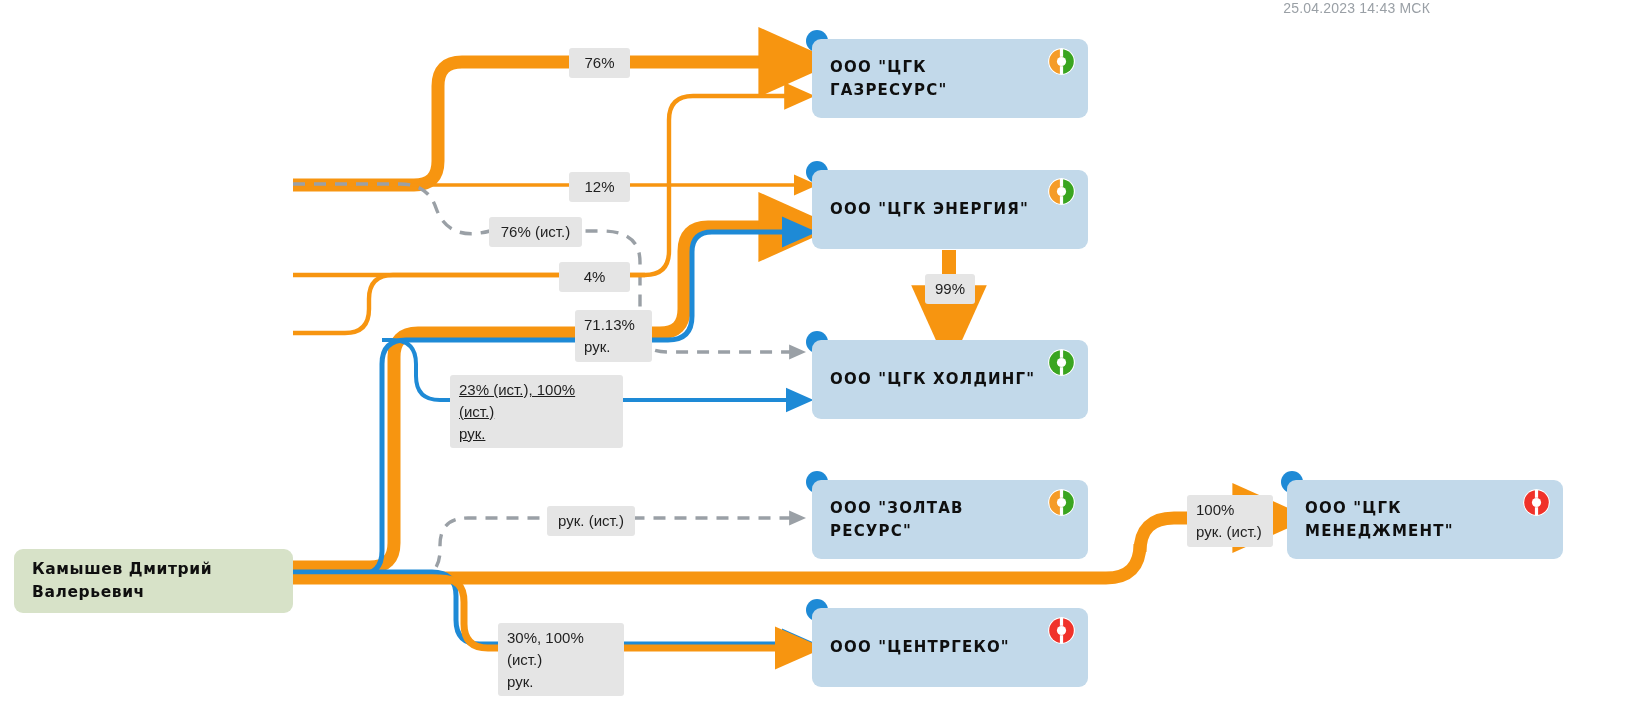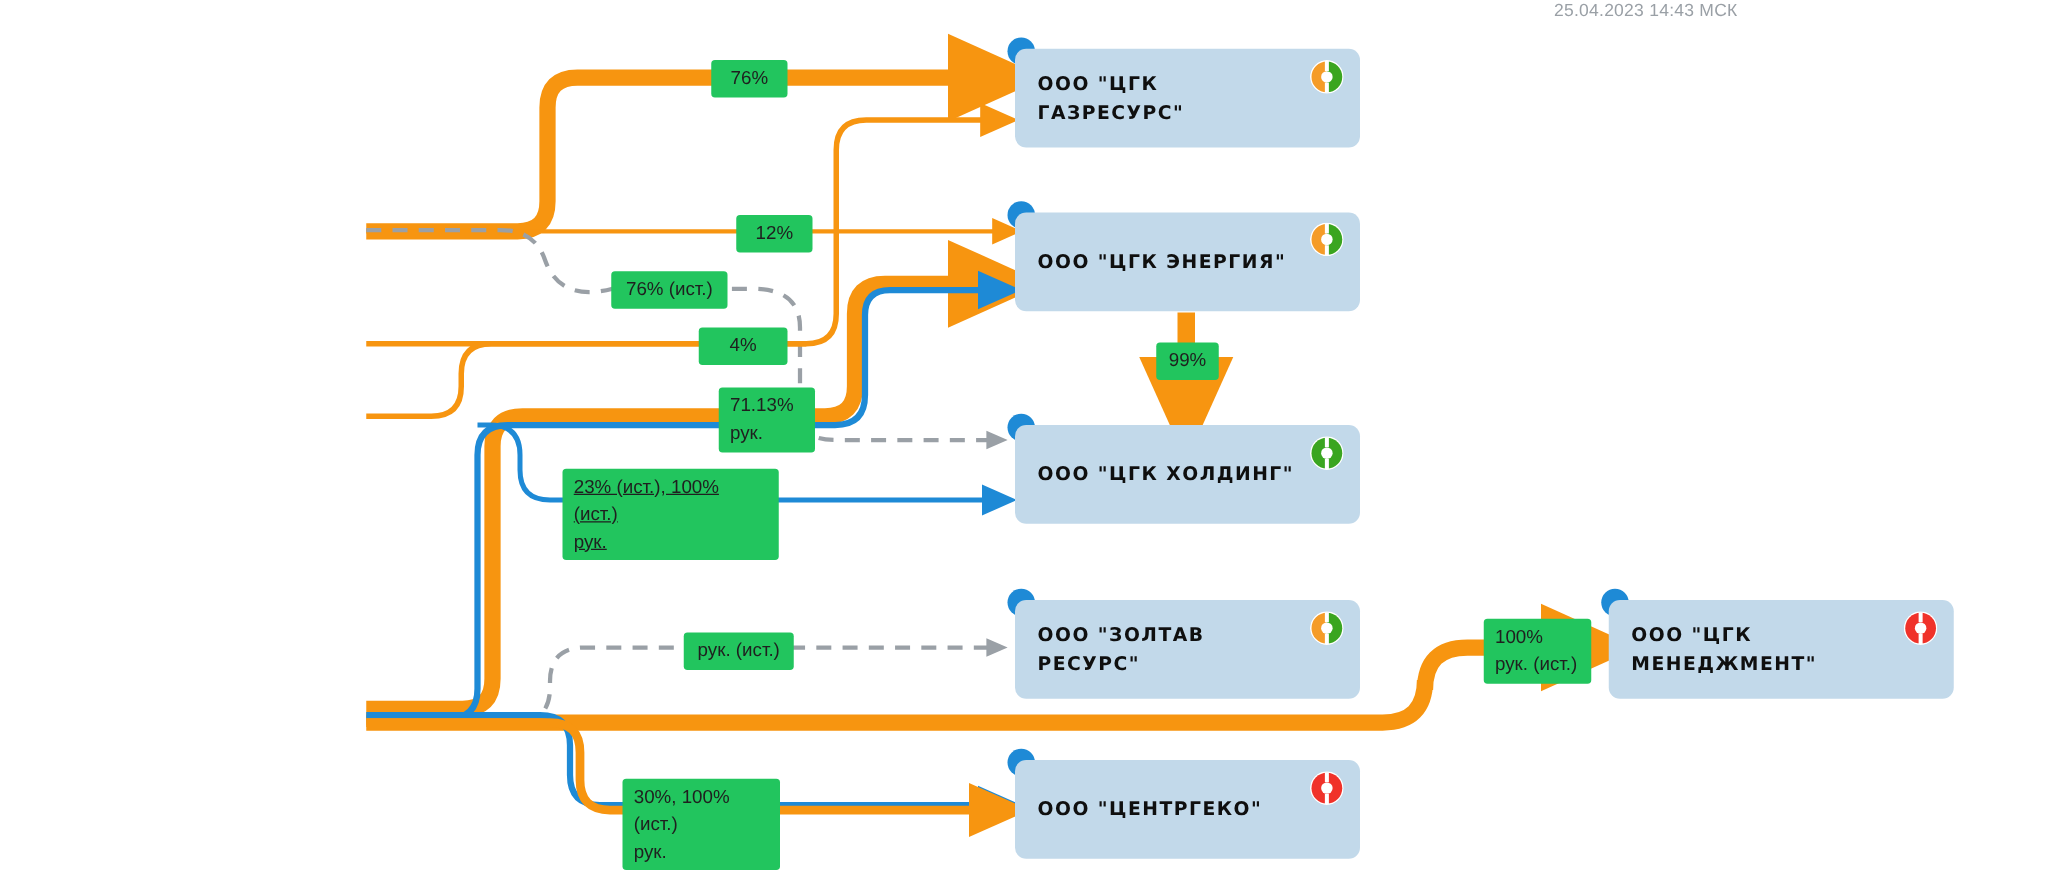--- a/index.html
+++ b/index.html
@@ -11,20 +11,21 @@
     font-family: "Liberation Sans", sans-serif;
     width: 1650px;
     height: 711px;
     overflow: hidden;
     position: relative;
   }
   #canvas {
     position: relative;
     width: 1404px;
     height: 711px;
+    padding-left: 40px;
   }
   #graph-svg {
     position: absolute;
     left: 0;
     top: 0;
     width: 1650px;
     height: 711px;
   }
   .node {
     position: absolute;
@@ -64,21 +65,21 @@
   .status-icon {
     position: absolute;
     width: 27px;
     height: 27px;
     border-radius: 50%;
     overflow: hidden;
   }
   .status-icon svg { display: block; }
   .edge-label {
     position: absolute;
-    background: #22c55e;
+    background: #e5e5e5;
     color: #1f1f1f;
     font-size: 15px;
     font-family: "Liberation Sans", sans-serif;
     line-height: 1.45;
     padding: 4px 9px;
     border-radius: 3px;
     white-space: pre-line;
     box-sizing: border-box;
   }
   .edge-label.center { text-align: center; }
@@ -140,20 +141,23 @@
 
     <path d="M293,578 L1106,578 Q1140,578 1140,544 L1140,552 Q1140,518 1174,518 L1274,518" fill="none" stroke="#f79510" stroke-width="13" marker-end="url(#arw-orange-big)"></path>
 
     <path d="M293,572 L432,572 Q456,572 456,596 L456,620 Q456,644 480,644 L800,644" fill="none" stroke="#1e8ad6" stroke-width="5" marker-end="url(#arw-blue)"></path>
     <path d="M293,578 L440,578 Q464,578 464,602 L464,624 Q464,648 488,648 L800,648" fill="none" stroke="#f79510" stroke-width="7" marker-end="url(#arw-orange-thin)"></path>
 
     <path d="M293,333 L345,333 Q369,333 369,309 L369,299 Q369,275 393,275 L645,275" fill="none" stroke="#f79510" stroke-width="4.4" stroke-linecap="butt"></path>
   </svg>
 
 
+  <div class="node node-person" style="left:14px; top:549px; width:279px; height:64px;">
+    <div class="node-label">Камышев  Дмитрий  Валерьевич</div>
+  </div>
 
   <div class="anchor-dot" style="left:806px; top:30px;"></div>
   <div class="node node-company" style="left:812px; top:39px; width:276px; height:79px;">
     <div class="node-label">ООО "ЦГК ГАЗРЕСУРС"</div>
   </div>
   <div class="status-icon" style="left:1048px; top:48px;">
     <svg width="27" height="27" viewBox="0 0 27 27">
       <circle cx="13.5" cy="13.5" r="13.5" fill="#ffffff"></circle>
       <path d="M13.5,1.2 A12.3,12.3 0 0,0 13.5,25.8 z" fill="#f59c28"></path>
       <path d="M13.5,1.2 A12.3,12.3 0 0,1 13.5,25.8 z" fill="#3aa520"></path>
@@ -230,21 +234,21 @@
       <circle cx="13.5" cy="13.5" r="13.5" fill="#ffffff"></circle>
       <circle cx="13.5" cy="13.5" r="12.3" fill="#f0322a"></circle>
       <circle cx="13.5" cy="13.5" r="4.6" fill="#ffffff"></circle>
       <rect x="11.9" y="0.8" width="3.2" height="8" fill="#ffffff"></rect>
       <rect x="11.9" y="18.2" width="3.2" height="8" fill="#ffffff"></rect>
     </svg>
   </div>
 
   <div class="edge-label center" style="left:569px; top:48px; width:61px;">76%</div>
 
-  <div class="edge-label center" style="left:569px; top:172px; width:61px;margin-left:20px;">12%</div>
+  <div class="edge-label center" style="left:569px; top:172px; width:61px;">12%</div>
 
   <div class="edge-label center" style="left:489px; top:217px; width:93px;">76% (ист.)</div>
 
   <div class="edge-label center" style="left:559px; top:262px; width:71px;">4%</div>
 
   <div class="edge-label" style="left:555px; top:310px; width:77px;margin-left:20px;">71.13%
 рук.</div>
 
   <div class="edge-label" style="left:450px; top:375px; width:173px;text-decoration:underline;">23% (ист.), 100% (ист.)
 рук.</div>

